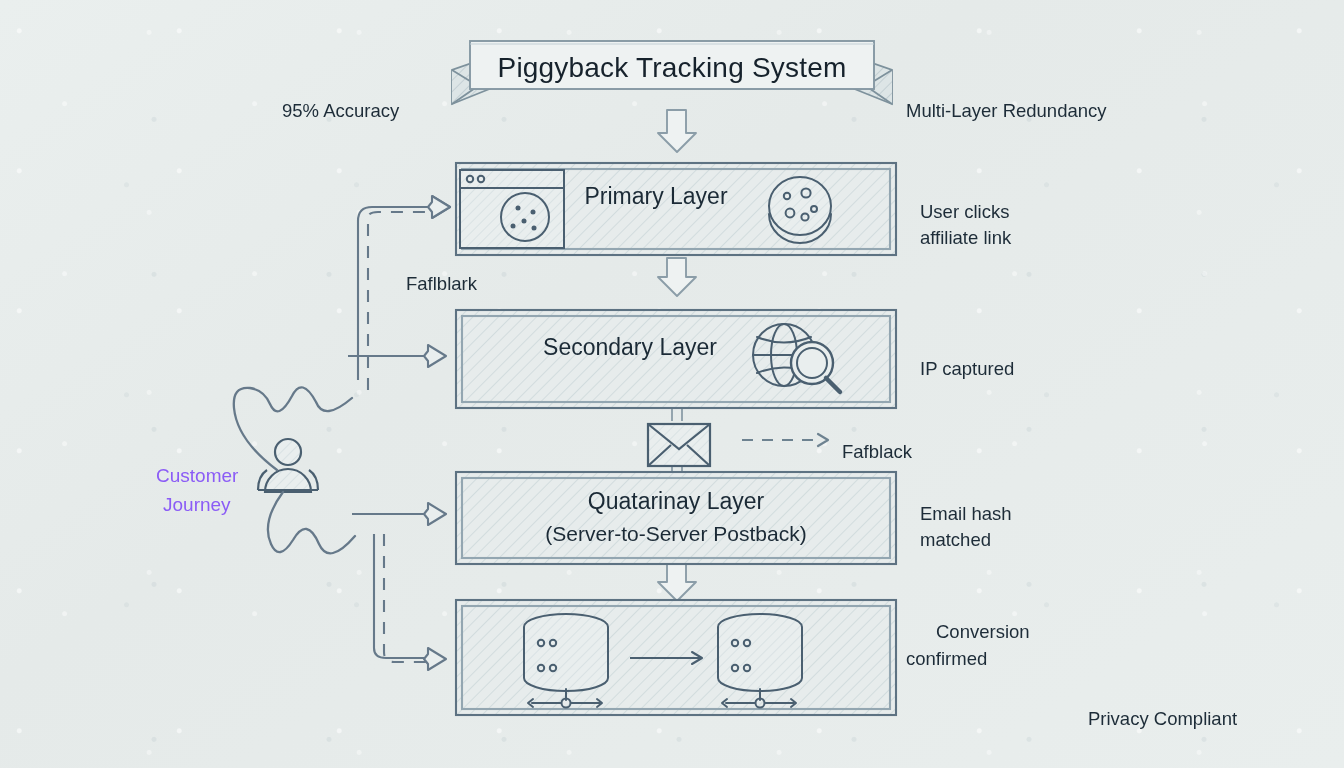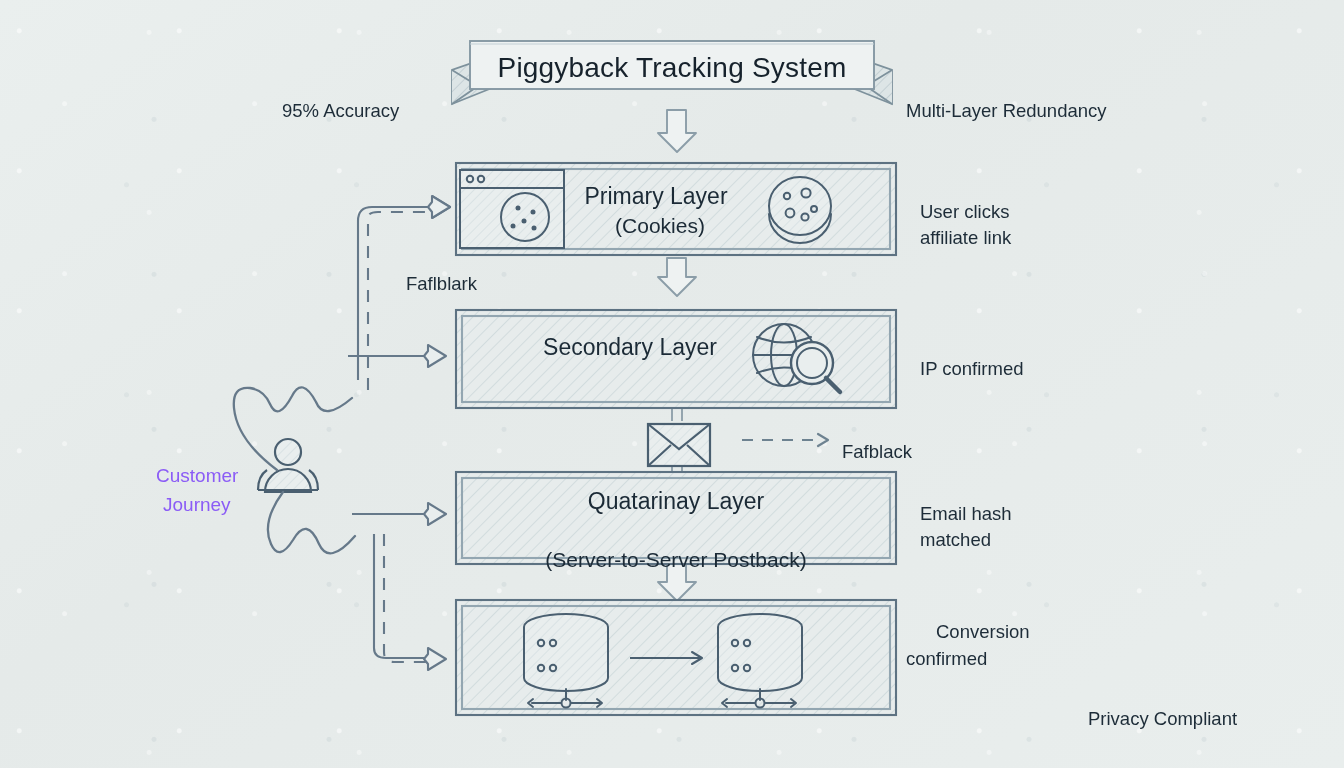--- a/index.html
+++ b/index.html
@@ -219,36 +219,35 @@
     </g>
   </svg>
 
   <div class="txt banner-title" style="left:491px;top:50px;width:362px;text-align:center;">Piggyback Tracking System</div>
 
   <div class="txt annot" style="left:282px;top:99px;">95% Accuracy</div>
 
   <div class="txt annot" style="left:906px;top:99px;">Multi-Layer Redundancy</div>
 
   <div class="txt box-title" style="left:571px;top:182px;width:170px;">Primary Layer</div>
-  <div class="txt box-sub" style="left:575px;top:213px;width:170px;">(Cookies)</div>
   <div class="txt annot" style="left:920px;top:200px;">User clicks</div>
   <div class="txt annot" style="left:920px;top:226px;">affiliate link</div>
 
   <div class="txt annot" style="left:406px;top:272px;">Faflblark</div>
 
   <div class="txt box-title" style="left:520px;top:333px;width:220px;">Secondary Layer</div>
-  <div class="txt annot" style="left:920px;top:357px;">IP confirmed</div>
+  <div class="txt annot" style="left:920px;top:357px;">IP captured</div>
 
   <div class="txt annot" style="left:842px;top:428px;margin-top:12px;">Fafblack</div>
 
   <div class="txt annot2" style="left:156px;top:464px;">Customer</div>
   <div class="txt annot2" style="left:163px;top:493px;">Journey</div>
 
   <div class="txt box-title" style="left:456px;top:487px;width:440px;">Quatarinay Layer</div>
-  <div class="txt box-sub" style="left:456px;top:521px;width:440px;margin-top:26px;">(Server-to-Server Postback)</div>
+  <div class="txt box-sub" style="left:456px;top:521px;width:440px;">(Server-to-Server Postback)</div>
   <div class="txt annot" style="left:920px;top:502px;">Email hash</div>
   <div class="txt annot" style="left:920px;top:528px;">matched</div>
 
   <div class="txt annot" style="left:936px;top:620px;">Conversion</div>
   <div class="txt annot" style="left:906px;top:647px;">confirmed</div>
 
   <div class="txt annot" style="left:1088px;top:707px;">Privacy Compliant</div>
 
 </div>
 

